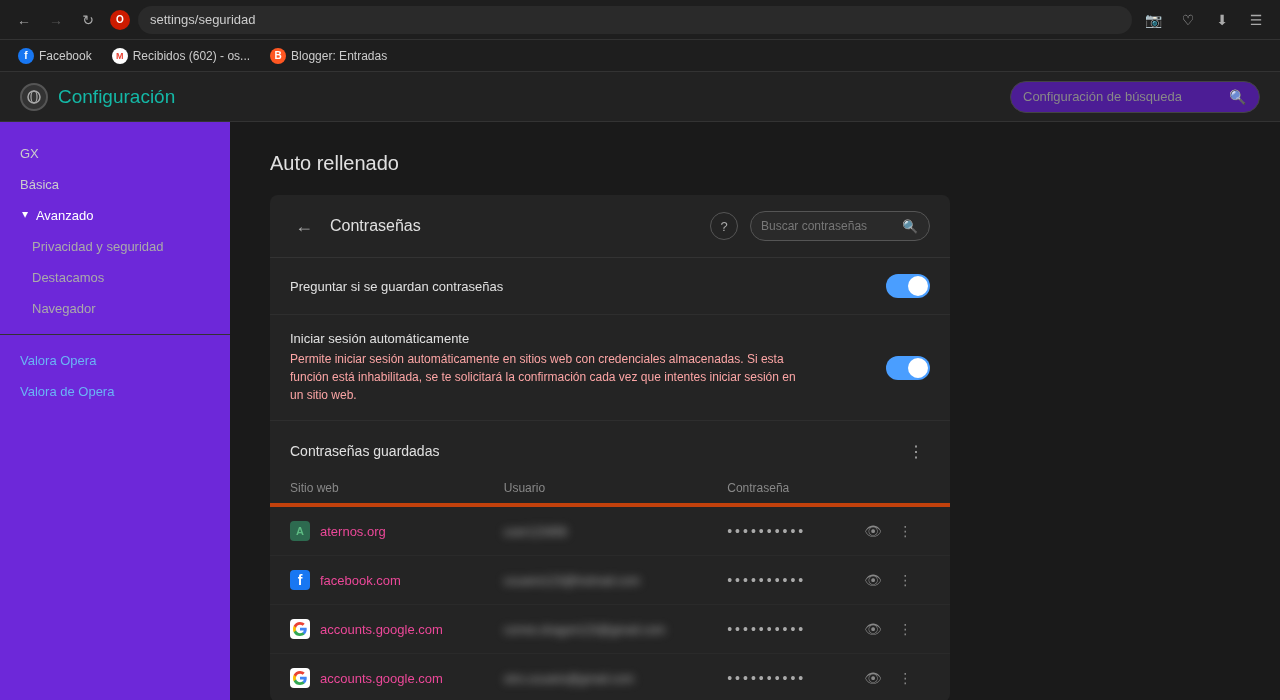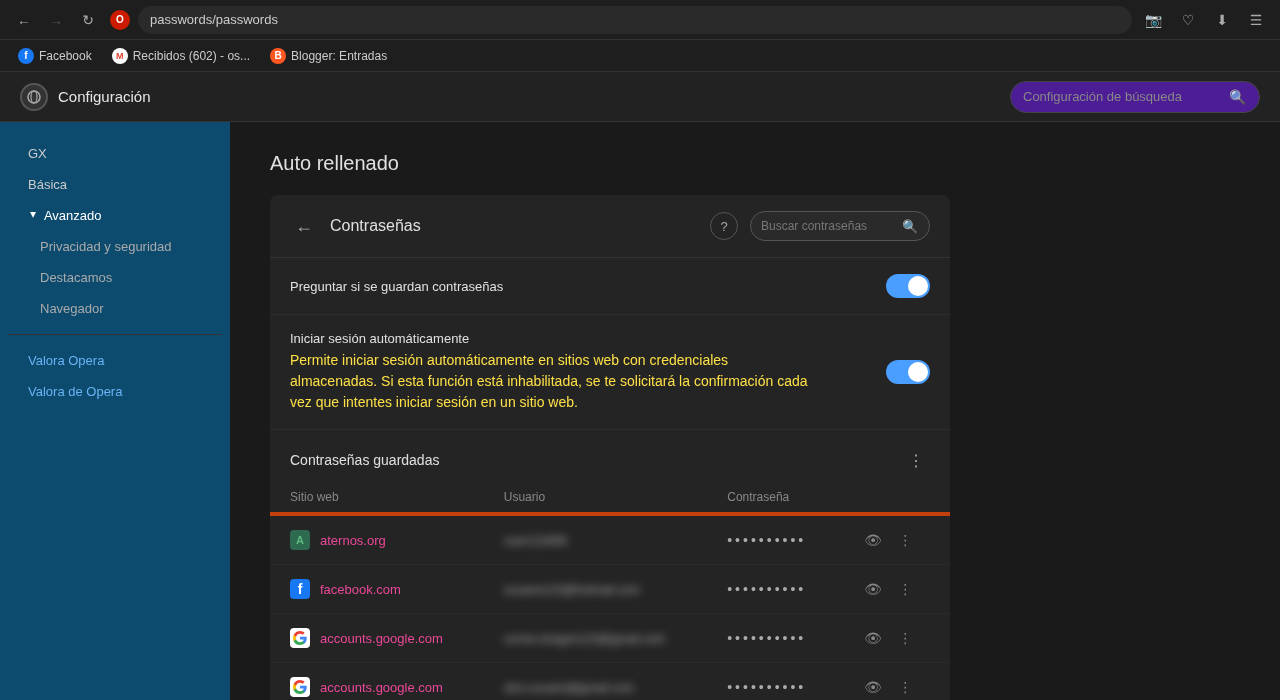--- a/index.html
+++ b/index.html
@@ -161,23 +161,23 @@
       border-radius: 50%;
       background: #333;
       border: 2px solid #555;
       display: flex;
       align-items: center;
       justify-content: center;
       color: #aaa;
       font-size: 12px;
     }
     .settings-title {
-      font-size: 15px;
+      font-size: 19px;
       font-weight: 400;
-      color: #e5e5e5;
+      color: #14b8a6;
     }
     .search-box {
       background: #4c1d95;
       border: 1px solid #444;
       border-radius: 20px;
       height: 32px;
       display: flex;
       align-items: center;
       padding: 0 12px;
       gap: 8px;
@@ -196,22 +196,22 @@
     
     .body-layout {
       display: flex;
       flex: 1;
       overflow: hidden;
     }
 
     
     .sidebar {
       width: 230px;
-      background: #0c4a6e;
-      padding: 16px 8px;
+      background: #6d28d9;
+      padding: 16px 0;
       flex-shrink: 0;
       overflow-y: auto;
     }
     .sidebar-item {
       padding: 8px 20px;
       cursor: pointer;
       color: #ccc;
       font-size: 13px;
       border-radius: 0;
     }
@@ -336,22 +336,22 @@
       padding: 16px 20px;
       border-bottom: 1px solid #2e2e2e;
       justify-content: space-between;
     }
     .setting-row-text .setting-label {
       font-size: 13px;
       color: #e0e0e0;
       font-weight: 500;
     }
     .setting-row-text .setting-desc {
-      font-size: 14px;
-      color: #fde047;
+      font-size: 12px;
+      color: #fca5a5;
       margin-top: 4px;
       max-width: 520px;
       line-height: 1.5;
     }
 
     
     .toggle {
       width: 44px;
       height: 24px;
       border-radius: 12px;
@@ -484,21 +484,21 @@
 <body>
 
 <div class="browser-bar">
   <div class="nav-buttons">
     <button class="nav-btn">←</button>
     <button class="nav-btn disabled">→</button>
     <button class="reload-btn">↻</button>
   </div>
   <div class="opera-icon">O</div>
   <div class="address-bar">
-    <span>passwords/passwords</span>
+    <span>settings/seguridad</span>
   </div>
   <div class="browser-actions">
     <button class="browser-action-btn">📷</button>
     <button class="browser-action-btn">♡</button>
     <button class="browser-action-btn">⬇</button>
     <button class="browser-action-btn">☰</button>
   </div>
 </div>
 
 <div class="bookmarks-bar">

